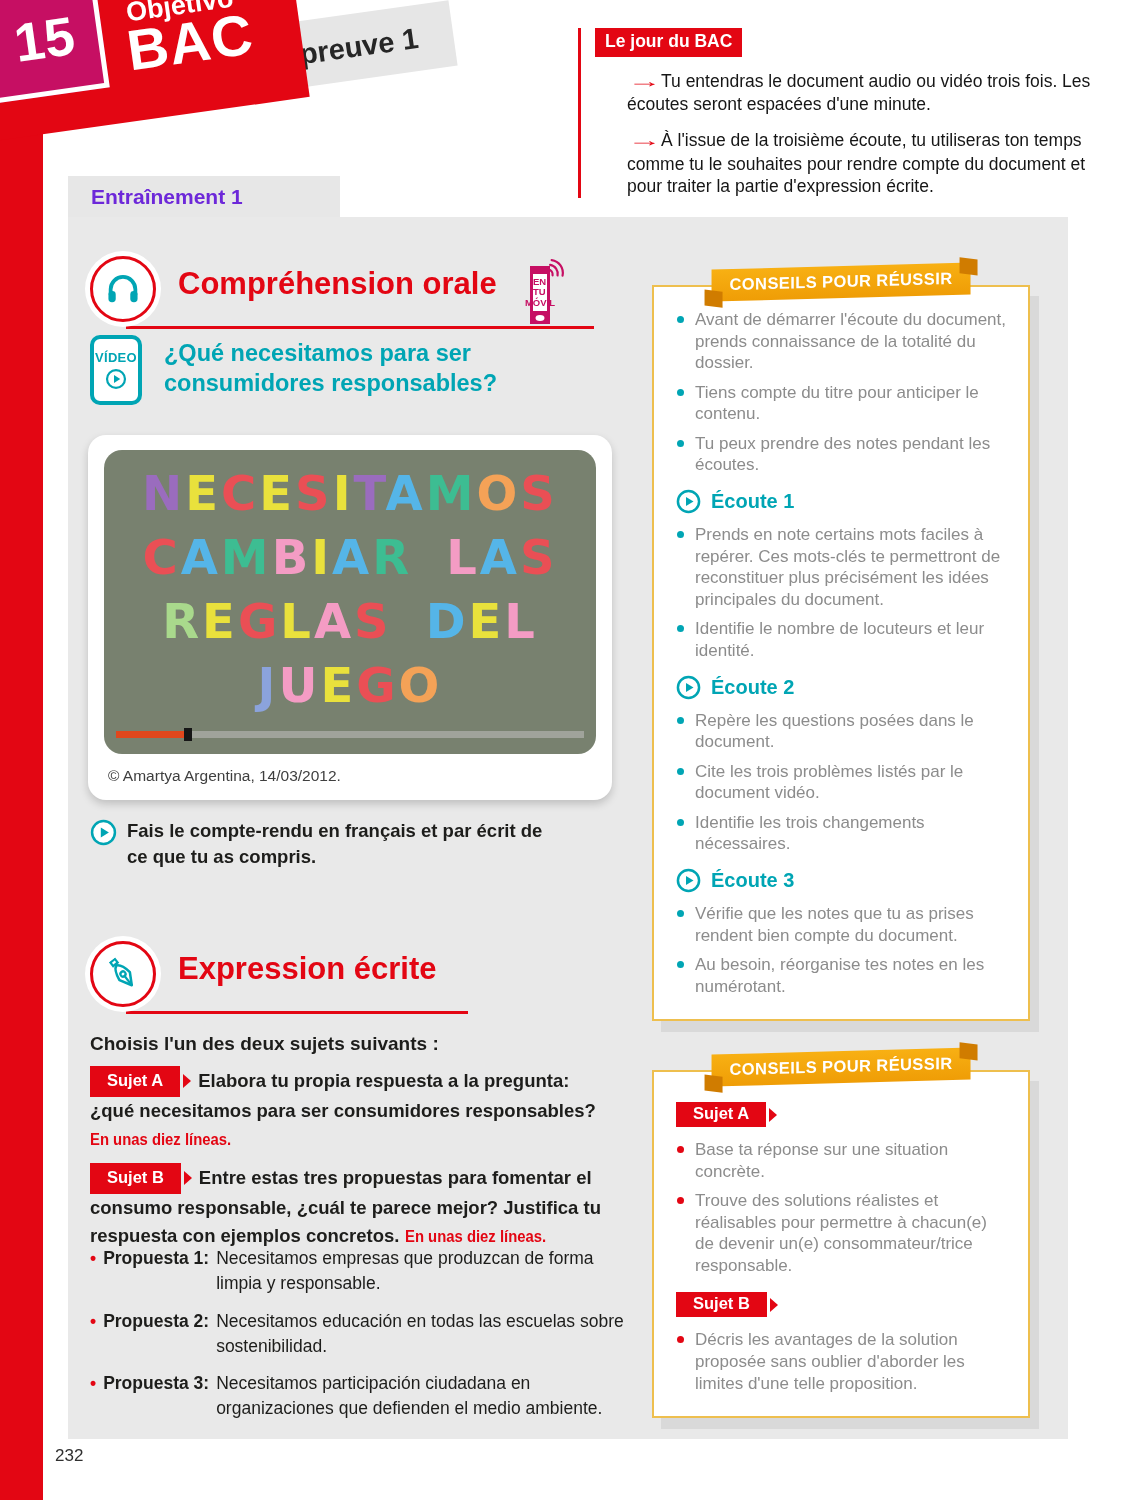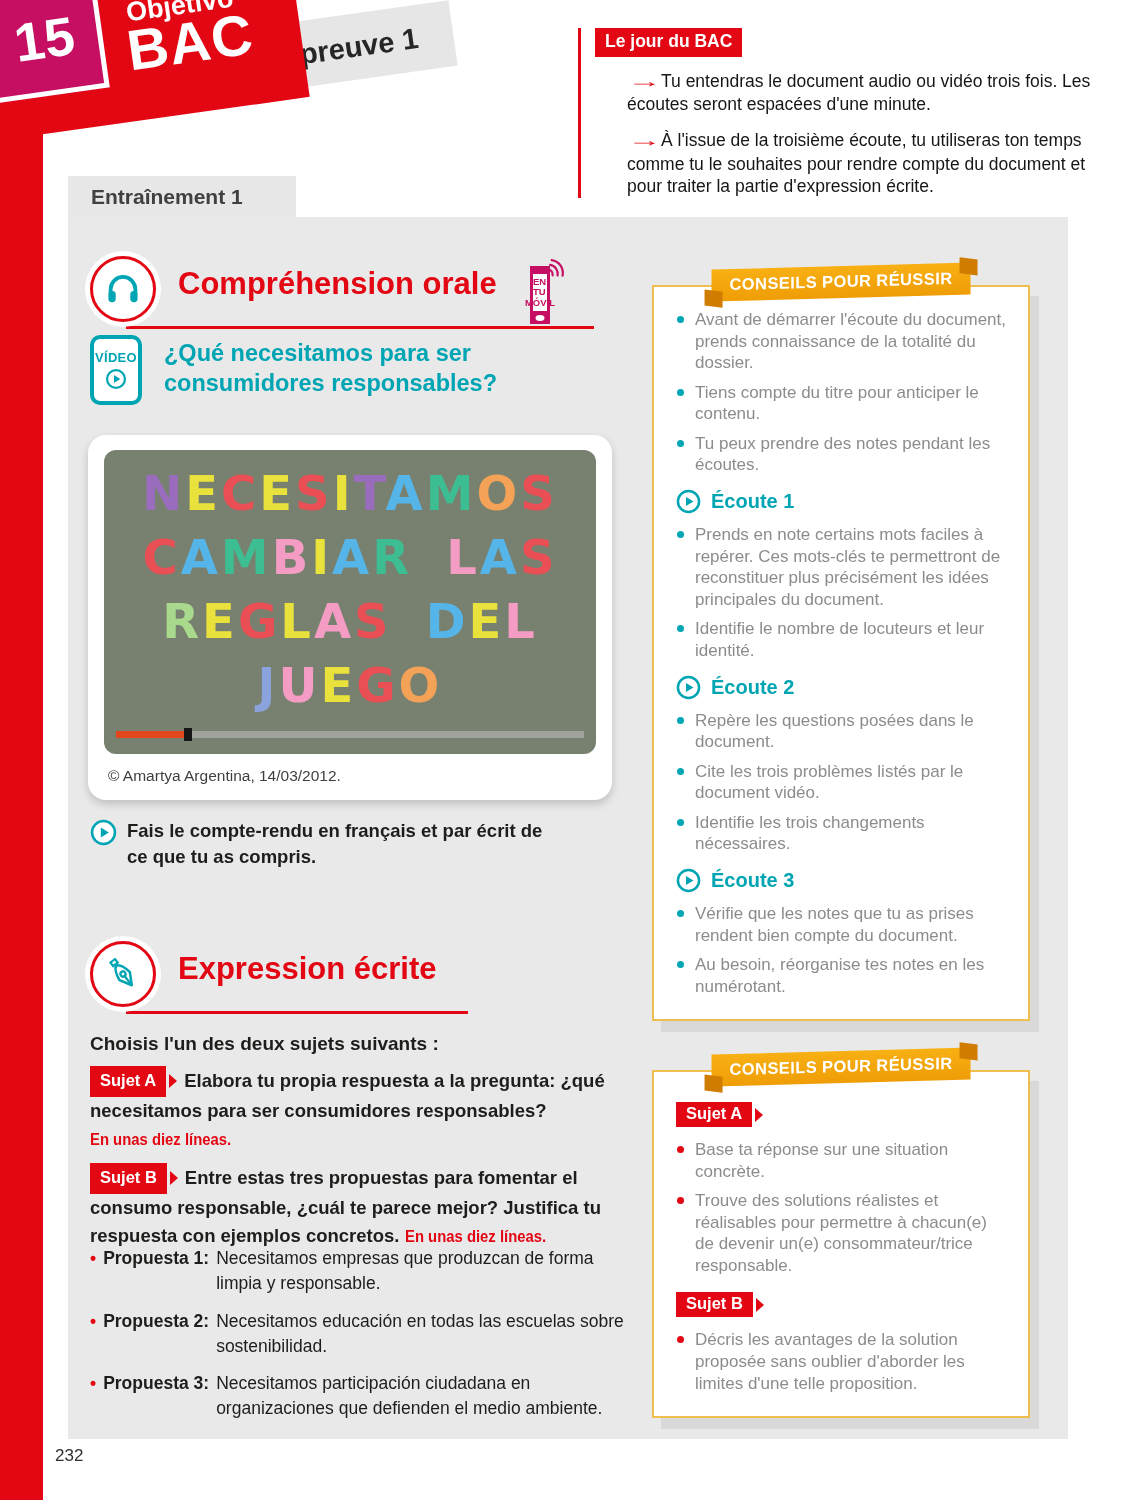--- a/index.html
+++ b/index.html
@@ -31,22 +31,22 @@
   
   .jour{position:absolute;left:578px;top:28px;width:525px;border-left:3px solid var(--red);
     padding-left:14px;}
   .jour-label{display:inline-block;background:var(--red);color:#fff;font-weight:700;
     font-size:17.5px;padding:3px 10px 5px;text-align:center;}
   .jour p{margin-top:13px;font-size:17.5px;line-height:1.3;color:#161616;font-weight:500;margin-left:32px;}
   .arrow{color:var(--red);font-weight:700;display:inline-block;transform:scaleX(1.9);
     transform-origin:left;margin-right:16px;font-size:18px;}
 
   
-  .train-tab{position:absolute;left:68px;top:176px;width:228px;height:41px;background:#e7e7e7;
-    display:flex;align-items:center;padding-left:23px;font-size:21px;font-weight:700;color:#404040;z-index:2;}
+  .train-tab{position:absolute;left:68px;top:176px;width:272px;height:41px;background:#e7e7e7;
+    display:flex;align-items:center;padding-left:23px;font-size:21px;font-weight:700;color:#6d28d9;z-index:2;}
   .panel{position:absolute;left:68px;top:217px;width:1000px;height:1222px;background:var(--panel);}
 
   
   .sec-head{position:absolute;width:560px;height:100px;}
   .icon-circle{position:absolute;left:0;top:6px;width:66px;height:66px;border-radius:50%;
     background:#fff;border:3px solid var(--red);box-shadow:0 0 0 5px #fff;display:flex;
     align-items:center;justify-content:center;z-index:2;}
   .sec-title{position:absolute;left:88px;top:16px;font-size:31px;font-weight:800;color:var(--red);
     white-space:nowrap;z-index:2;}
   .sec-underline{position:absolute;left:36px;top:76px;height:3px;background:var(--red);z-index:1;}
@@ -64,39 +64,39 @@
   
   .video-row{position:absolute;left:22px;top:118px;display:flex;gap:22px;align-items:flex-start;}
   .vbadge{width:52px;height:70px;background:#fff;border:4px solid var(--teal);border-radius:10px;
     display:flex;flex-direction:column;align-items:center;justify-content:center;gap:3px;flex:none;}
   .vbadge .vtxt{font-size:13px;font-weight:700;color:var(--teal);letter-spacing:.3px;}
   .question{width:360px;font-size:23.5px;font-weight:700;color:var(--teal);line-height:1.26;margin-top:4px;}
 
   
   .vcard{position:absolute;left:20px;top:218px;width:524px;background:#fff;border-radius:18px;
     box-shadow:0 4px 9px rgba(0,0,0,.18);padding:15px 16px 0;}
-  .vimg{position:relative;height:304px;background:#78816f;border-radius:12px;overflow:hidden;
+  .vimg{position:relative;height:304px;background:#78816f;border-radius:18px;overflow:hidden;
     display:flex;flex-direction:column;justify-content:center;padding-bottom:26px;}
   .letter-line{text-align:center;font-family:"DejaVu Sans",sans-serif;font-weight:700;
     font-size:48px;line-height:64px;letter-spacing:3px;white-space:nowrap;}
   .letter-space{display:inline-block;width:34px;}
   .vtrack{position:absolute;left:12px;right:12px;bottom:16px;height:7px;background:#a0a39b;}
   .vfill{position:absolute;left:0;top:0;height:7px;background:#e0471d;}
   .vhandle{position:absolute;top:-3px;width:8px;height:13px;background:#161616;}
   .vcaption{padding:13px 4px 15px;font-size:15.5px;color:#3f3f3f;font-weight:500;}
 
   
   .task-row{position:absolute;left:22px;top:601px;display:flex;gap:10px;width:480px;}
   .task-row svg{flex:none;margin-top:1px;}
   .task-txt{font-size:18.5px;font-weight:700;color:var(--dark);line-height:1.4;width:430px;}
 
   
   .choisis{position:absolute;left:22px;top:816px;font-size:19px;font-weight:700;color:var(--dark);}
   .badge{display:inline-block;background:var(--red);color:#fff;font-weight:700;font-size:16.5px;
-    padding:2px 10px 4px;position:relative;margin-right:18px;vertical-align:1px;}
+    padding:2px 17px 4px;position:relative;margin-right:18px;vertical-align:1px;}
   .badge::after{content:'';position:absolute;right:-11px;top:50%;transform:translateY(-50%);
     width:0;height:0;border:7px solid transparent;border-left:8px solid var(--red);border-right:0;}
   .sujet-p{position:absolute;left:22px;width:525px;font-size:18.5px;font-weight:700;
     color:var(--dark);line-height:1.5;}
   .sujet-a{top:849px;}
   .sujet-b{top:946px;}
   .red-note{color:var(--red);font-weight:700;font-size:16.5px;display:inline-block;
     transform:scaleX(.9);transform-origin:left;}
   .red-note.block{display:block;margin-top:2px;}
   .props{position:absolute;left:22px;top:1029px;width:545px;}

